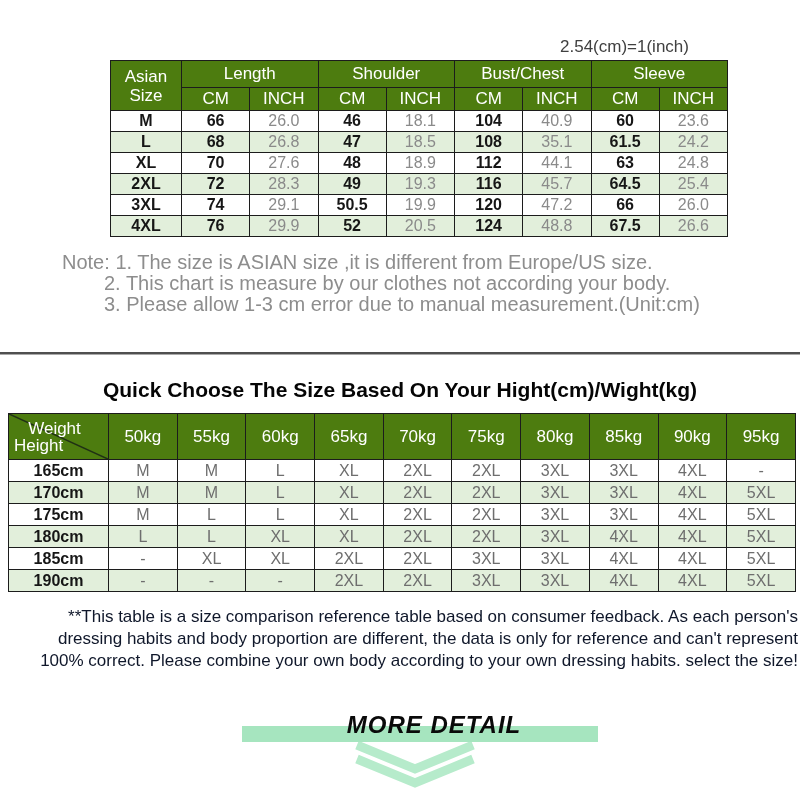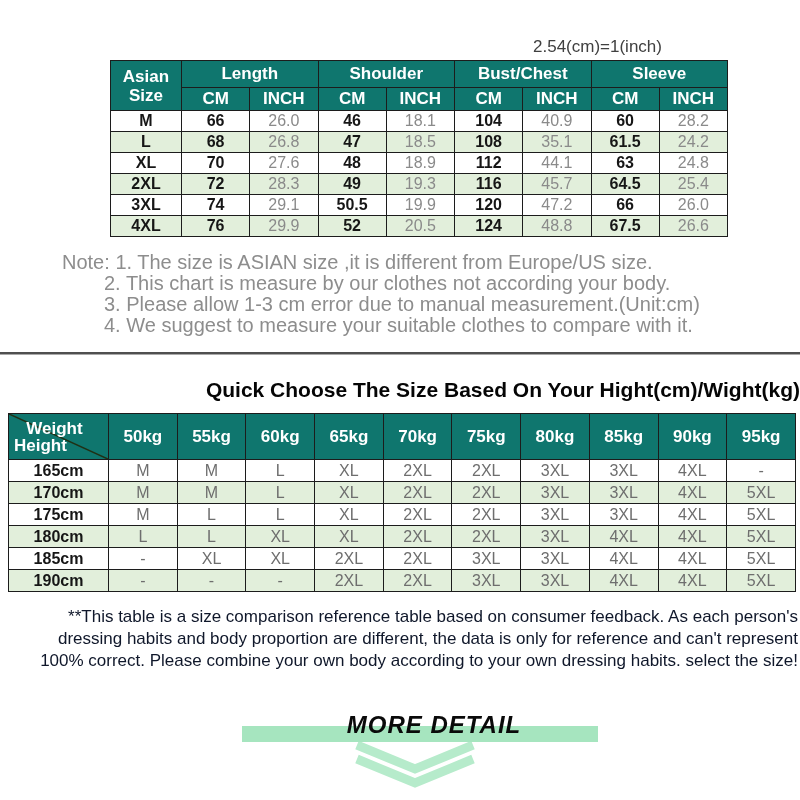--- a/index.html
+++ b/index.html
@@ -2,47 +2,47 @@
 <html><head>
 <meta charset="utf-8">
 <style>
   * { margin:0; padding:0; box-sizing:border-box; }
   html,body { width:800px; height:800px; }
   body { font-family:"Liberation Sans", sans-serif; background:#ffffff; position:relative; overflow:hidden; }
 
   .abs { position:absolute; }
 
   
-  .conv { left:533px; top:37px; font-size:17px; color:#404040; }
+  .conv { left:560px; top:37px; font-size:17px; color:#404040; }
 
   
   table { border-collapse:collapse; table-layout:fixed; }
   th, td { border:1px solid #1c1c1c; text-align:center; vertical-align:middle; padding:0; overflow:hidden; }
-  thead th { background:#0f766e; color:#ffffff; font-weight:bold; font-size:17px; }
+  thead th { background:#4d7c0f; color:#ffffff; font-weight:normal; font-size:17px; }
 
   
   .t1 { left:110px; top:60px; width:618px; }
   .t1 thead tr.grp th { height:27px; }
   .t1 thead tr.unit th { height:23px; }
   .t1 th.corner { font-size:17px; line-height:19px; }
   .t1 tbody tr { height:21px; }
   .t1 tbody td { font-size:16px; color:#8a8a8a; }
   .t1 tbody td:first-child, .t1 tbody td:nth-child(even) { font-weight:bold; color:#161616; }
   .t1 tbody tr:nth-child(even) { background:#e2efdb; }
 
   
   .notes { left:62px; top:252px; font-size:20px; line-height:21px; color:#8d8d8d; }
   .notes .indent { margin-left:42px; }
 
   
   .divider { left:0; top:352px; width:800px; height:3px;
              background:linear-gradient(to bottom, #4f4f4f 0 55%, #a9a9a9 55% 100%); }
 
   
-  .heading { left:0; top:378px; width:800px; text-align:right;
+  .heading { left:0; top:378px; width:800px; text-align:center;
              font-size:21px; font-weight:bold; color:#050505; }
 
   
   .t2 { left:8px; top:413px; width:788px; }
   .t2 thead tr { height:46px; }
   .t2 tbody tr { height:22px; }
   .t2 tbody td { font-size:16px; color:#6e6e6e; }
   .t2 tbody td:first-child { font-weight:bold; color:#161616; }
   .t2 tbody tr:nth-child(even) { background:#e2efdb; }
   .t2 th.corner { position:relative; }
@@ -99,21 +99,21 @@
   <tbody>
     <tr>
       <td>M</td>
       <td>66</td>
       <td>26.0</td>
       <td>46</td>
       <td>18.1</td>
       <td>104</td>
       <td>40.9</td>
       <td>60</td>
-      <td>28.2</td>
+      <td>23.6</td>
     </tr>
     <tr>
       <td>L</td>
       <td>68</td>
       <td>26.8</td>
       <td>47</td>
       <td>18.5</td>
       <td>108</td>
       <td>35.1</td>
       <td>61.5</td>
@@ -163,21 +163,20 @@
       <td>67.5</td>
       <td>26.6</td>
     </tr>
   </tbody>
 </table>
 
 <div class="abs notes">
   <div><span>Note:</span> <span>1. The size is ASIAN size ,it is different from Europe/US size.</span></div>
   <div class="indent">2. This chart is measure by our clothes not according your body.</div>
   <div class="indent">3. Please allow 1-3 cm error due to manual measurement.(Unit:cm)</div>
-  <div class="indent">4. We suggest to measure your suitable clothes to compare with it.</div>
 </div>
 
 <div class="abs divider"></div>
 
 <div class="abs heading">Quick Choose The Size Based On Your Hight(cm)/Wight(kg)</div>
 
 <table class="abs t2">
   <colgroup>
       <col style="width:100px">
       <col>

